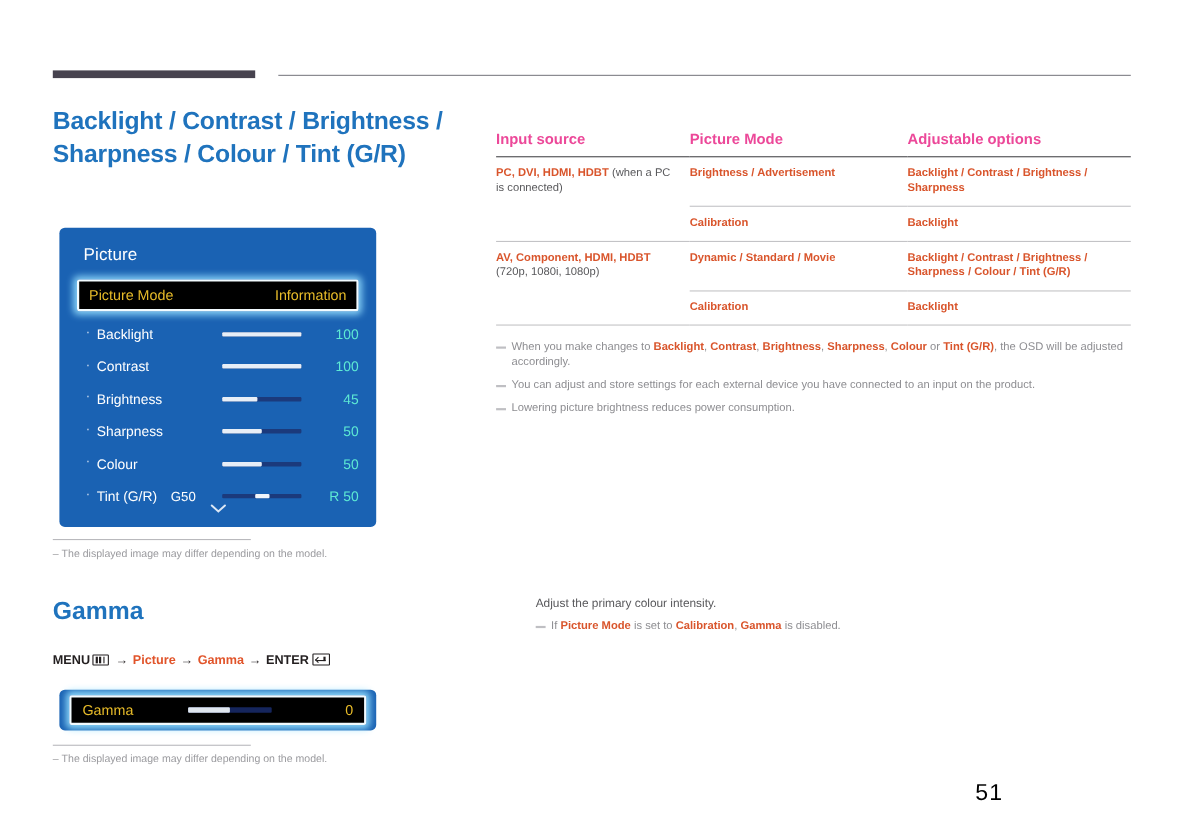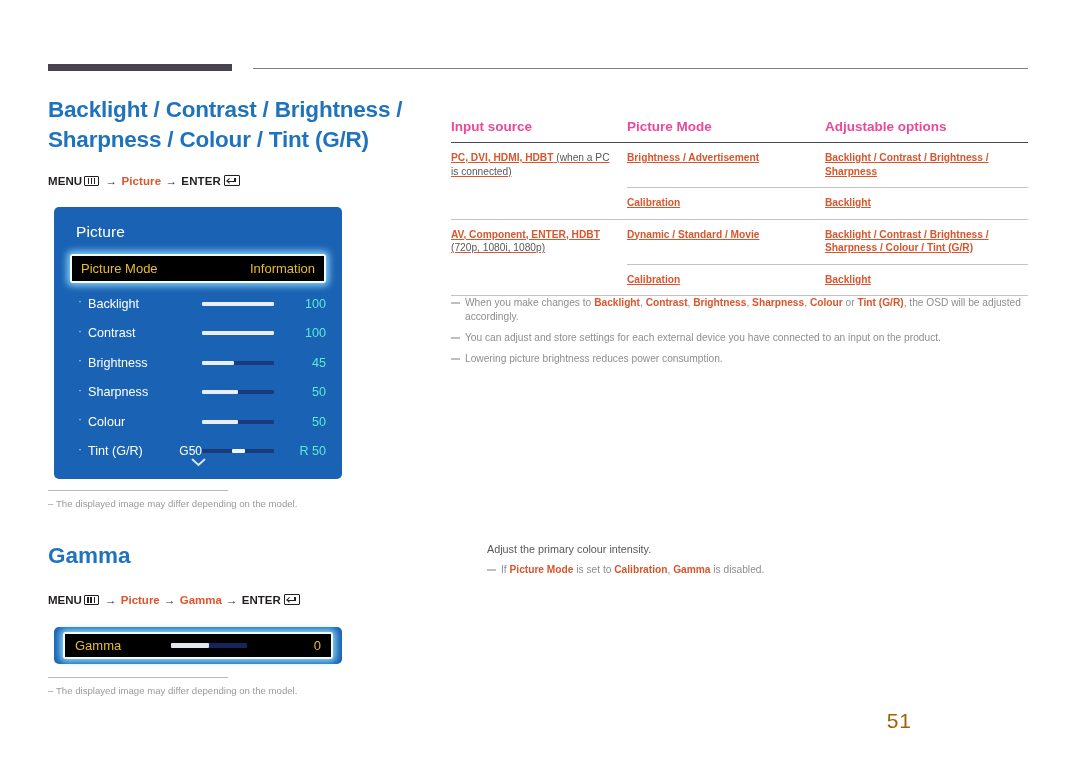--- a/index.html
+++ b/index.html
@@ -200,21 +200,21 @@
     color: #cddcf0;
     margin-right: 1px;
     margin-top: -5px;
   }
   .osd-row .name { flex: 0 0 auto; }
   .osd-row .mid {
     flex: 1 1 auto;
     display: flex;
     align-items: center;
     justify-content: flex-end;
-    gap: 0;
+    gap: 24px;
     padding-right: 8px;
   }
   .osd-row .num {
     flex: 0 0 44px;
     text-align: right;
     font-size: 12.6px;
     color: #5eead4;
   }
   .osd-row .sidelbl {
     font-size: 12px;
@@ -395,30 +395,30 @@
   table.opt-table th.c3 { width: 203px; }
 
   table.opt-table tr.head-row th { border-bottom: 1.6px solid #4a4a4e; }
 
   table.opt-table td {
     font-size: 10.2px;
     color: #d9552c;
     vertical-align: top;
     padding: 8px 10px 9px 0;
     line-height: 13.5px;
-    text-decoration: underline;
   }
   td .plain { color: #58585b; font-weight: normal; }
   td .bold { font-weight: bold; }
 
   tr.sep-full td { border-top: 1px solid #c3c3c6; }
   tr.sep-partial td.nb { border-top: none; }
   tr.sep-partial td.b { border-top: 1px solid #c3c3c6; }
 
   .notes {
+    margin-top: 13px;
   }
   .note {
     position: relative;
     font-size: 10.2px;
     color: #8e8e92;
     line-height: 14px;
     padding-left: 14px;
     margin-bottom: 7px;
   }
   .note::before {
@@ -443,44 +443,37 @@
     font-size: 10.8px;
     color: #58585b;
     margin-bottom: 8px;
   }
 
   .page-number {
     position: absolute;
     right: 52px;
     bottom: 30px;
     font-size: 21px;
-    color: #a16207;
+    color: #000000;
     letter-spacing: 1px;
   }
 </style>
 </head>
 <body>
 
 <div class="page">
 
   <div class="header-rule">
     <div class="hdr-block"></div>
     <div class="hdr-line"></div>
   </div>
 
   <div class="left-col">
     <h1 class="section-title">Backlight / Contrast / Brightness / Sharpness / Colour / Tint (G/R)</h1>
 
-    <div class="menu-path">
-      <span>MENU</span><span class="icon-menu"><i></i><i></i><i></i></span>
-      <span class="arrow">→</span>
-      <span class="accent">Picture</span>
-      <span class="arrow">→</span>
-      <span>ENTER</span><span class="icon-enter"><span class="e-h"></span><span class="e-v"></span><span class="e-a"></span></span>
-    </div>
   </div>
 
   <div class="osd-panel">
     <div class="osd-title">Picture</div>
 
     <div class="osd-rows">
       <div class="osd-hl-wrap">
         <div class="osd-hl">
           <span class="lbl">Picture Mode</span>
           <span class="val">Information</span>
@@ -608,21 +601,21 @@
             <td class=""><span class="bold">PC, DVI, HDMI, HDBT</span><span class="plain"> (when a PC is connected)</span></td>
             <td class=""><span class="bold">Brightness / Advertisement</span></td>
             <td class=""><span class="bold">Backlight / Contrast / Brightness / Sharpness</span></td>
           </tr>
           <tr class="sep-partial">
             <td class="nb"></td>
             <td class="b"><span class="bold">Calibration</span></td>
             <td class="b"><span class="bold">Backlight</span></td>
           </tr>
           <tr class="sep-full">
-            <td class=""><span class="bold">AV, Component, ENTER, HDBT</span><span class="plain"> (720p, 1080i, 1080p)</span></td>
+            <td class=""><span class="bold">AV, Component, HDMI, HDBT</span><span class="plain"> (720p, 1080i, 1080p)</span></td>
             <td class=""><span class="bold">Dynamic / Standard / Movie</span></td>
             <td class=""><span class="bold">Backlight / Contrast / Brightness / Sharpness / Colour / Tint (G/R)</span></td>
           </tr>
           <tr class="sep-partial">
             <td class="nb"></td>
             <td class="b"><span class="bold">Calibration</span></td>
             <td class="b"><span class="bold">Backlight</span></td>
           </tr>
           <tr>
             <td colspan="3" style="border-top:1px solid #c3c3c6;padding:0;height:0"></td>

